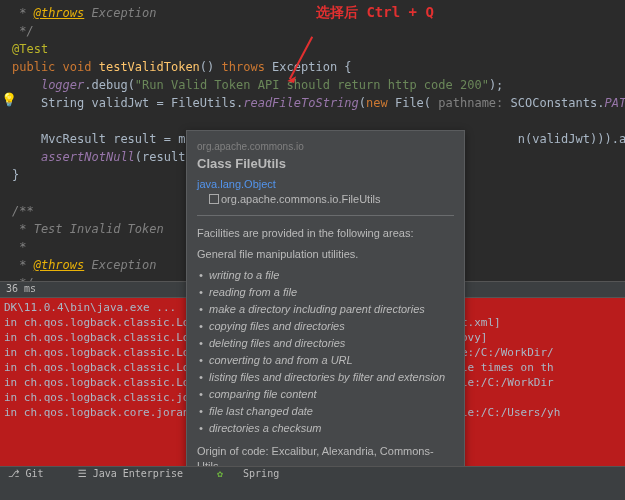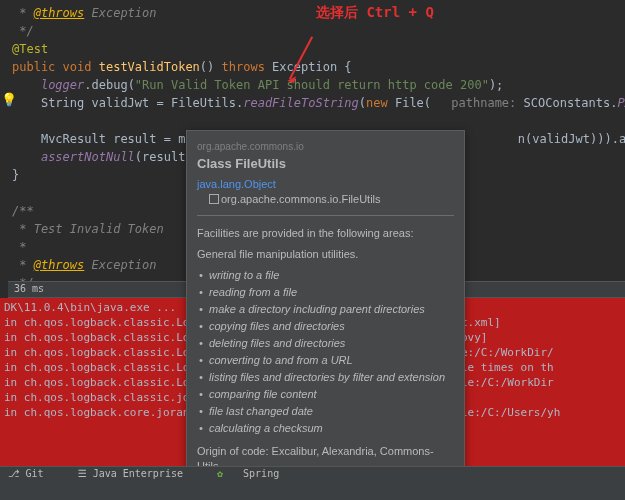--- a/index.html
+++ b/index.html
@@ -6,40 +6,40 @@
     body {font-family:Consolas,Monaco,monospace;font-size:12px;background:#2b2b2b;color:#a9b7c6;width:625px;height:500px;overflow:hidden;position:relative;}
     .editor {padding:4px 0 0 12px;line-height:18px;}
     .line {white-space:pre;}
     .k-keyword {color:#cc7832;}
     .k-anno {color:#bbb529;}
     .k-throws {color:#eab308;font-style:italic;text-decoration:underline;}
     .k-method {color:#ffc66d;}
     .k-static-m {color:#9876aa;font-style:italic;}
     .k-str {color:#6a8759;}
     .k-comment {color:#808080;font-style:italic;}
-    .k-param {color:#808080;margin-left:13px;}
+    .k-param {color:#808080;}
     .k-field {color:#9876aa;font-style:italic;}
     .bulb {position:absolute;left:1px;top:92px;color:#d9a33c;font-size:13px;}
     .red-anno {position:absolute;left:316px;top:4px;color:#e23030;font-weight:bold;font-size:14px;}
     .red-line {position:absolute;left:280px;top:38px;width:38px;height:38px;pointer-events:none;}
     .red-line::before{content:"";position:absolute;width:2px;height:48px;background:#e23030;transform:rotate(28deg);left:20px;top:-4px;}
     .red-line::after{content:"";position:absolute;border:5px solid transparent;border-top-color:#e23030;left:9px;top:40px;transform:rotate(-28deg);}
     .doc-popup {position:absolute;left:186px;top:130px;width:279px;height:360px;background:#46484a;border:1px solid #5a5c5e;box-shadow:0 2px 8px rgba(0,0,0,.4);padding:8px 10px;color:#bababa;font-family:Arial,sans-serif;font-size:11px;line-height:15px;overflow:hidden;}
     .doc-pkg {color:#808080;font-size:10px;}
     .doc-title {font-weight:bold;font-size:13px;color:#bababa;margin:2px 0 6px;}
     .doc-link {color:#5394ec;}
     .doc-indent {margin-left:12px;color:#bababa;}
     .doc-hr {border:none;border-top:1px solid #6a6c6e;margin:8px 0 10px;}
     .doc-desc {margin-bottom:6px;}
     .doc-list {list-style:none;margin:4px 0 8px;font-style:italic;}
     .doc-list li {padding-left:12px;position:relative;margin:2px 0;}
     .doc-list li::before{content:"•";position:absolute;left:2px;}
     .doc-origin {margin-top:6px;}
     .doc-more {position:absolute;right:8px;bottom:6px;color:#bababa;}
-    .console-hdr {position:absolute;top:281px;left:8px;right:0;height:17px;background:#3c3f41;border-top:1px solid #555;border-bottom:1px solid #555;color:#bbb;font-size:10px;padding:1px 6px;}
+    .console-hdr {position:absolute;top:281px;left:0;right:0;height:17px;background:#3c3f41;border-top:1px solid #555;border-bottom:1px solid #555;color:#bbb;font-size:10px;padding:1px 6px;}
     .console {position:absolute;top:298px;left:0;right:0;bottom:17px;background:#b91c1c;padding:2px 0 0 4px;line-height:15px;font-size:11px;}
     .status {position:absolute;bottom:0;left:0;right:0;height:34px;background:#3c3f41;border-top:1px solid #555;font-size:10px;padding:1px 8px;color:#bbb;}
     .status span{margin-right:14px;}
     .status .si{color:#6db33f;}
     .sq {display:inline-block;width:10px;height:10px;border:1px solid #aaa;vertical-align:-1px;margin-right:2px;}
   </style>
 </head>
 <body>
 
 <div class="red-anno">选择后 Ctrl + Q</div>
@@ -91,21 +91,21 @@
   <ul class="doc-list" id="doc-bullets">
       <li>writing to a file</li>
       <li>reading from a file</li>
       <li>make a directory including parent directories</li>
       <li>copying files and directories</li>
       <li>deleting files and directories</li>
       <li>converting to and from a URL</li>
       <li>listing files and directories by filter and extension</li>
       <li>comparing file content</li>
       <li>file last changed date</li>
-      <li>calculating a checksum</li>
+      <li>directories a checksum</li>
     </ul>
   <div class="doc-origin">Origin of code: Excalibur, Alexandria, Commons-Utils</div>
 
   <div class="doc-more">⋮</div>
 </div>
 
 <div class="status">
   <span>⎇ <span>Git</span></span>
   <span>☰ <span>Java Enterprise</span></span>
   <span><span class="si">✿</span> <span>Spring</span></span>

